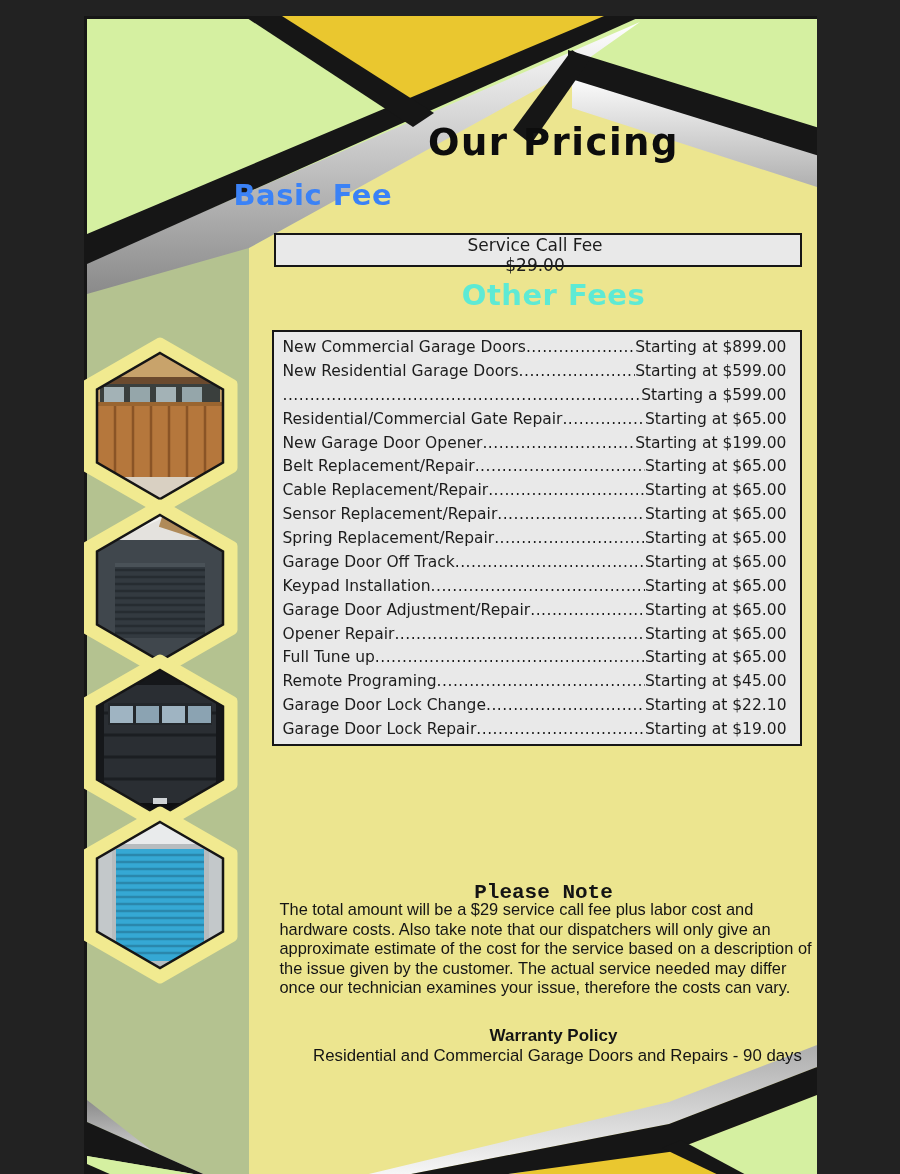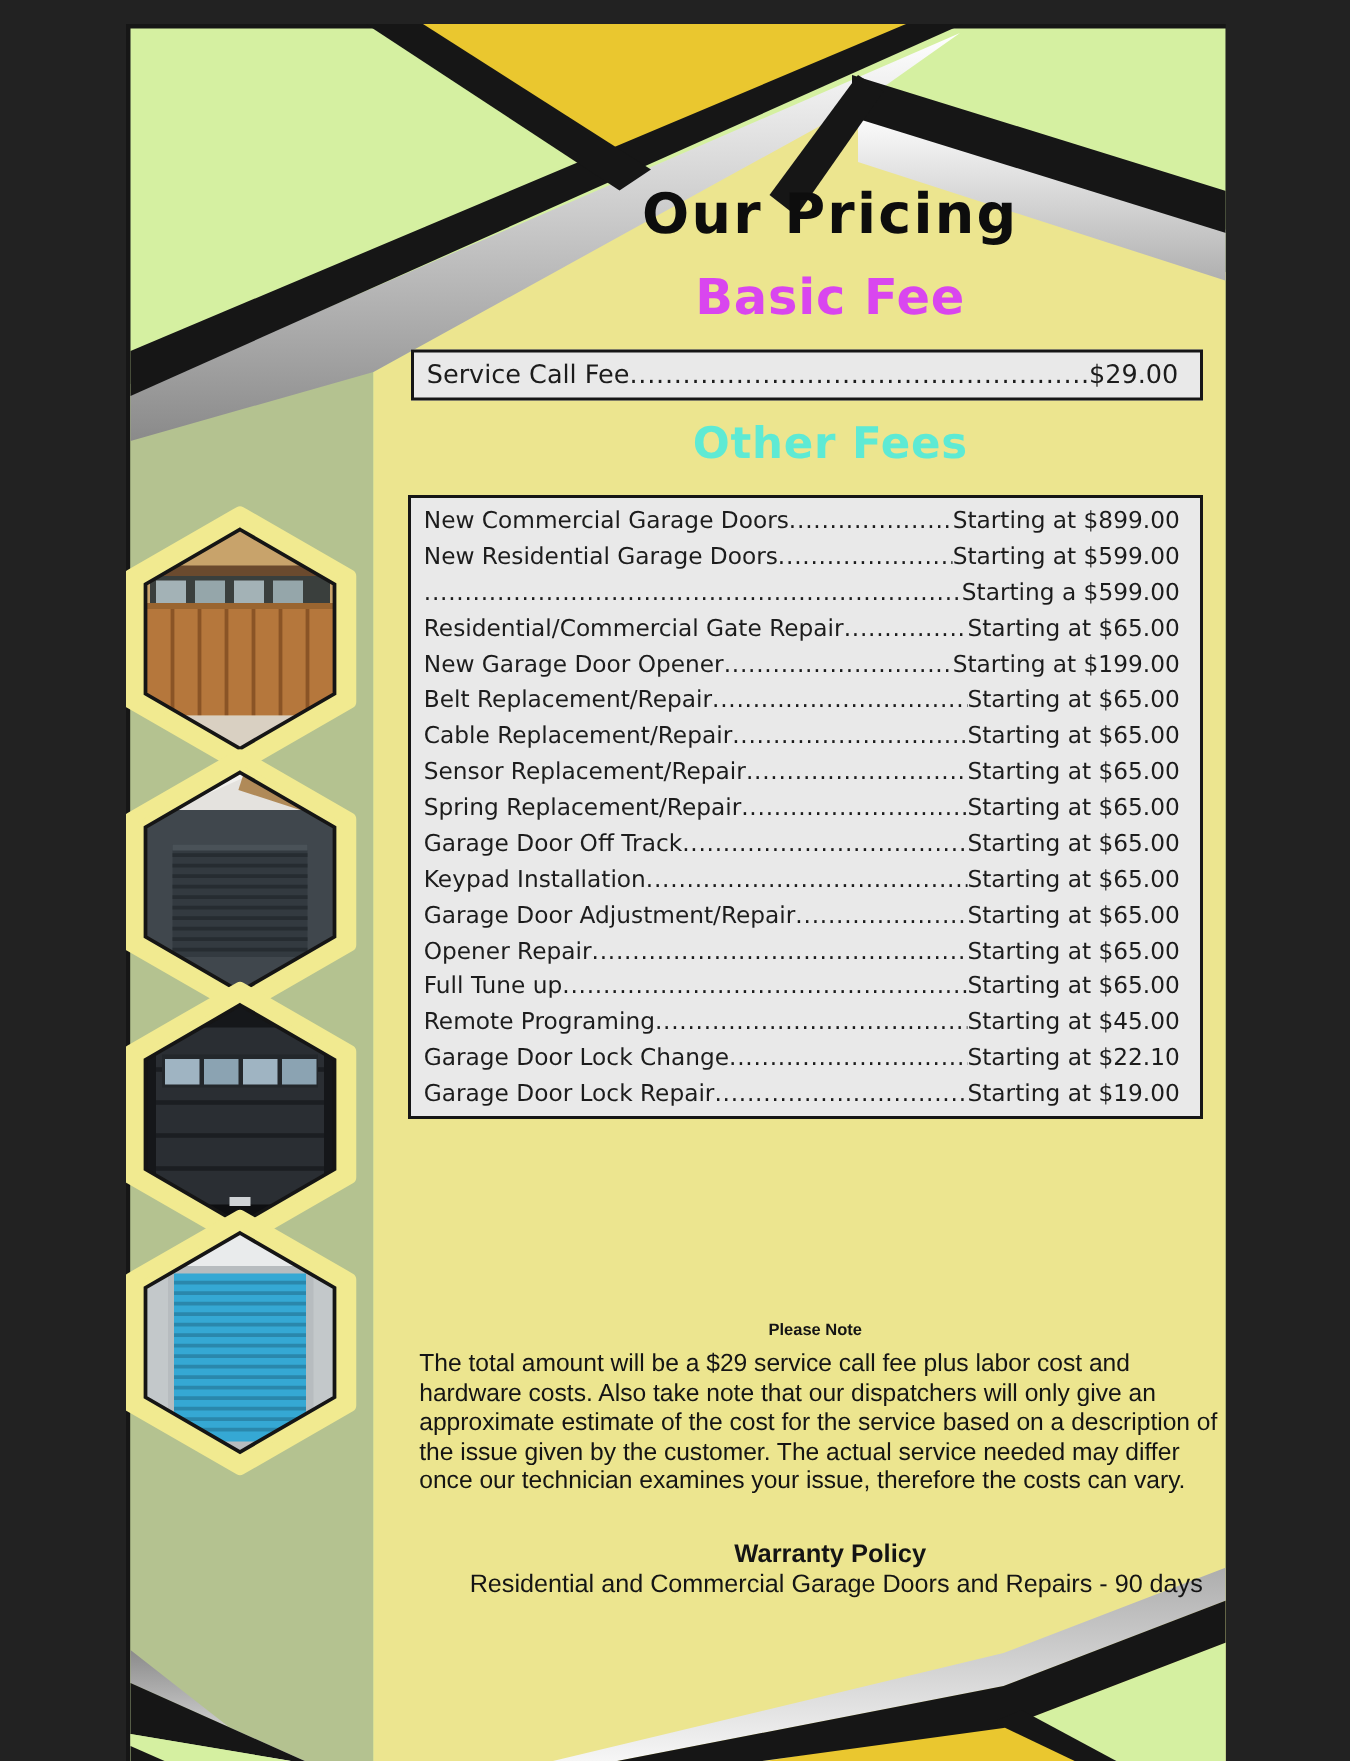--- a/index.html
+++ b/index.html
@@ -4,36 +4,36 @@
 <style>
   html,body{margin:0;padding:0;background:#222;}
   .stage{position:relative;width:733px;height:1174px;margin:16px auto;overflow:hidden;
          font-family:"DejaVu Sans",sans-serif;background:#161616;}
   .bg{position:absolute;left:0;top:0;width:900px;height:1174px;display:block;}
   .abs{position:absolute;}
   .brand{left:718px;top:28px;width:168px;text-align:center;color:#111;
          font-weight:bold;font-size:17px;line-height:24px;letter-spacing:.3px;}
   .title{left:150px;top:105px;width:640px;text-align:center;color:#0d0d0d;
          font-weight:bold;font-size:37px;letter-spacing:1.5px;}
-  .h-basic{left:150px;top:162px;width:640px;text-align:center;color:#d946ef;
-         font-weight:bold;font-size:33px;letter-spacing:.5px;}
+  .h-basic{left:150px;top:162px;width:640px;color:#3b82f6;
+         font-weight:bold;font-size:29px;letter-spacing:.5px;}
   .h-other{left:150px;top:262px;width:640px;text-align:center;color:#5eead4;
          font-weight:bold;font-size:29px;letter-spacing:.5px;}
   .pricebox{background:#e9e9e9;border:2px solid #161616;box-sizing:border-box;color:#1c1c1c;}
   .basic-box{left:190px;top:217px;width:528px;height:34px;display:flex;align-items:center;
-         padding:0 14px 0 9px;font-size:17px;}
+         padding:0 14px 0 9px;font-size:17px;flex-direction:column;}
   .fees-box{left:188px;top:314px;width:530px;height:416px;display:flex;flex-direction:column;
          justify-content:space-between;padding:6px 13px 6px 9px;font-size:15.5px;}
   .fee-row{display:flex;align-items:baseline;width:100%;}
   .fn{white-space:nowrap;}
   .fp{white-space:nowrap;}
   .dots,.dots-static{flex:1 1 auto;overflow:hidden;white-space:nowrap;letter-spacing:.5px;min-width:8px;}
   .body-text{font-family:"Liberation Sans",sans-serif;color:#141414;}
   .disclaimer{left:196px;top:760px;width:536px;font-size:16.4px;line-height:19.8px;}
-  .note-head{left:170px;top:865px;width:580px;text-align:center;font-weight:bold;font-size:11px;}
+  .note-head{left:170px;top:865px;width:580px;text-align:center;font-weight:bold;font-size:21px;font-family:Liberation Mono, monospace;}
   .note-text{left:196px;top:884px;width:542px;font-size:16.4px;line-height:19.5px;}
   .warranty-head{left:180px;top:1010px;width:580px;text-align:center;font-weight:bold;font-size:17px;}
   .warranty-text{left:184px;top:1030px;width:580px;text-align:center;font-size:16.8px;}
 </style>
 </head>
 <body>
 
 <div class="stage">
 
   <svg class="bg" viewBox="0 0 900 1174" aria-hidden="true">

